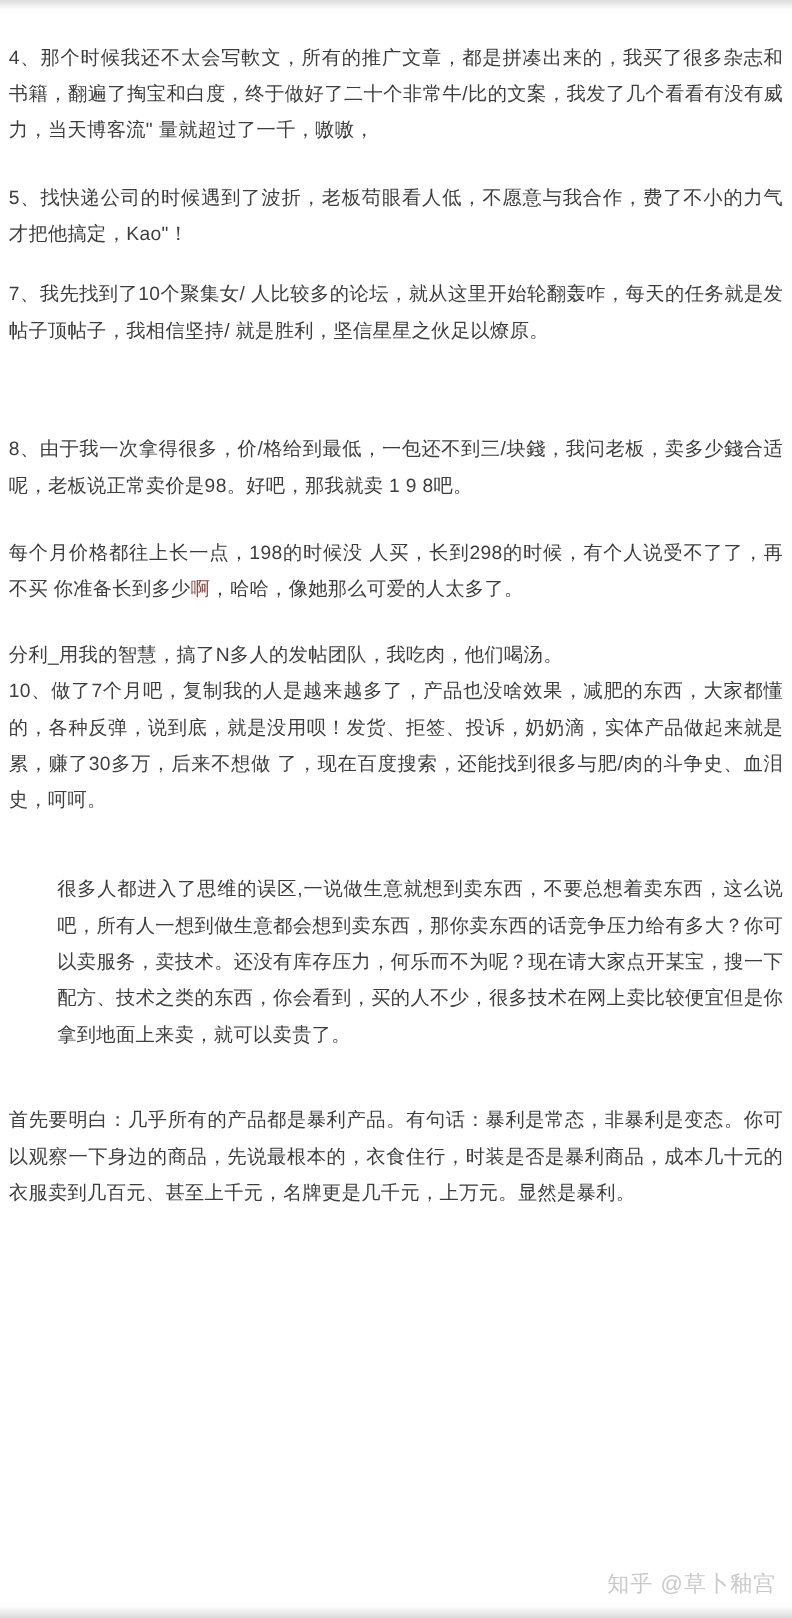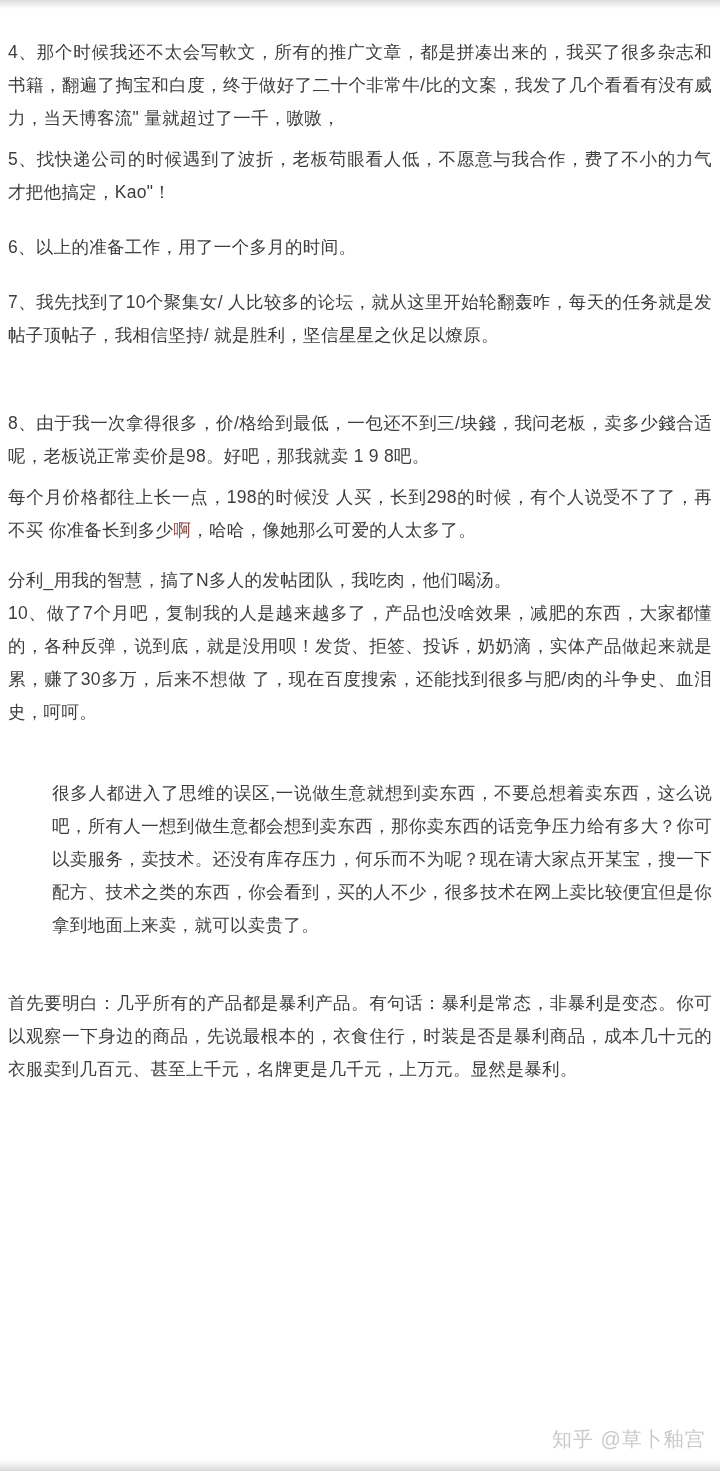--- a/index.html
+++ b/index.html
@@ -23,27 +23,27 @@
     line-height: 33px;
     text-align: justify;
     letter-spacing: 0.3px;
     filter: blur(0.3px);
   }
   .para {
     margin: 0;
     padding: 0;
   }
   .mt22 { margin-top: 22px; }
-  .mt24 { margin-top: 8px; }
-  .mt27 { margin-top: 17px; }
+  .mt24 { margin-top: 28px; }
+  .mt27 { margin-top: 27px; }
   .mt45 { margin-top: 45px; }
   .mt47 { }
   .mt48 { margin-top: 48px; margin-left: 44px; }
   .mt50 { margin-top: 50px; }
-  .mt54 { margin-top: 55px; }
+  .mt54 { margin-top: 75px; }
   .hl {
     color: #8a4f47;
   }
   .watermark {
     position: absolute;
     left: 552px;
     top: 1426px;
     font-size: 20px;
     letter-spacing: 1px;
     color: rgba(187, 187, 187, 0.8);
@@ -65,21 +65,20 @@
     background: linear-gradient(to top, rgba(140,140,140,0.32), rgba(255,255,255,0));
     pointer-events: none;
   }
 </style>
 </head>
 <body>
 
 <div class="page">
   <p class="para">4、那个时候我还不太会写軟文，所有的推广文章，都是拼凑出来的，我买了很多杂志和书籍，翻遍了掏宝和白度，终于做好了二十个非常牛/比的文案，我发了几个看看有没有威力，当天博客流" 量就超过了一千，嗷嗷，</p>
   <p class="para mt24">5、找快递公司的时候遇到了波折，老板苟眼看人低，不愿意与我合作，费了不小的力气才把他搞定，Kao"！</p>
-  <p class="para mt22">6、以上的准备工作，用了一个多月的时间。</p>
   <p class="para mt22">7、我先找到了10个聚集女/ 人比较多的论坛，就从这里开始轮翻轰咋，每天的任务就是发帖子顶帖子，我相信坚持/ 就是胜利，坚信星星之伙足以燎原。</p>
   <p class="para mt54">8、由于我一次拿得很多，价/格给到最低，一包还不到三/块錢，我问老板，卖多少錢合适呢，老板说正常卖价是98。好吧，那我就卖 1 9 8吧。</p>
   <p class="para mt24"><span>每个月价格都往上长一点，198的时候没 人买，长到298的时候，有个人说受不了了，再不买 你准备长到多少</span><span class="hl">啊</span><span>，哈哈，像她那么可爱的人太多了。</span></p>
   <p class="para mt27">分利_用我的智慧，搞了N多人的发帖团队，我吃肉，他们喝汤。</p>
   <p class="para mt47">10、做了7个月吧，复制我的人是越来越多了，产品也没啥效果，减肥的东西，大家都懂的，各种反弹，说到底，就是没用呗！发货、拒签、投诉，奶奶滴，实体产品做起来就是累，赚了30多万，后来不想做 了，现在百度搜索，还能找到很多与肥/肉的斗争史、血泪史，呵呵。</p>
   <p class="para mt48">很多人都进入了思维的误区,一说做生意就想到卖东西，不要总想着卖东西，这么说吧，所有人一想到做生意都会想到卖东西，那你卖东西的话竞争压力给有多大？你可以卖服务，卖技术。还没有库存压力，何乐而不为呢？现在请大家点开某宝，搜一下配方、技术之类的东西，你会看到，买的人不少，很多技术在网上卖比较便宜但是你拿到地面上来卖，就可以卖贵了。</p>
   <p class="para mt45">首先要明白：几乎所有的产品都是暴利产品。有句话：暴利是常态，非暴利是变态。你可以观察一下身边的商品，先说最根本的，衣食住行，时装是否是暴利商品，成本几十元的衣服卖到几百元、甚至上千元，名牌更是几千元，上万元。显然是暴利。</p>
 </div>
 
 <div class="watermark">知乎 @草卜釉宫</div>

